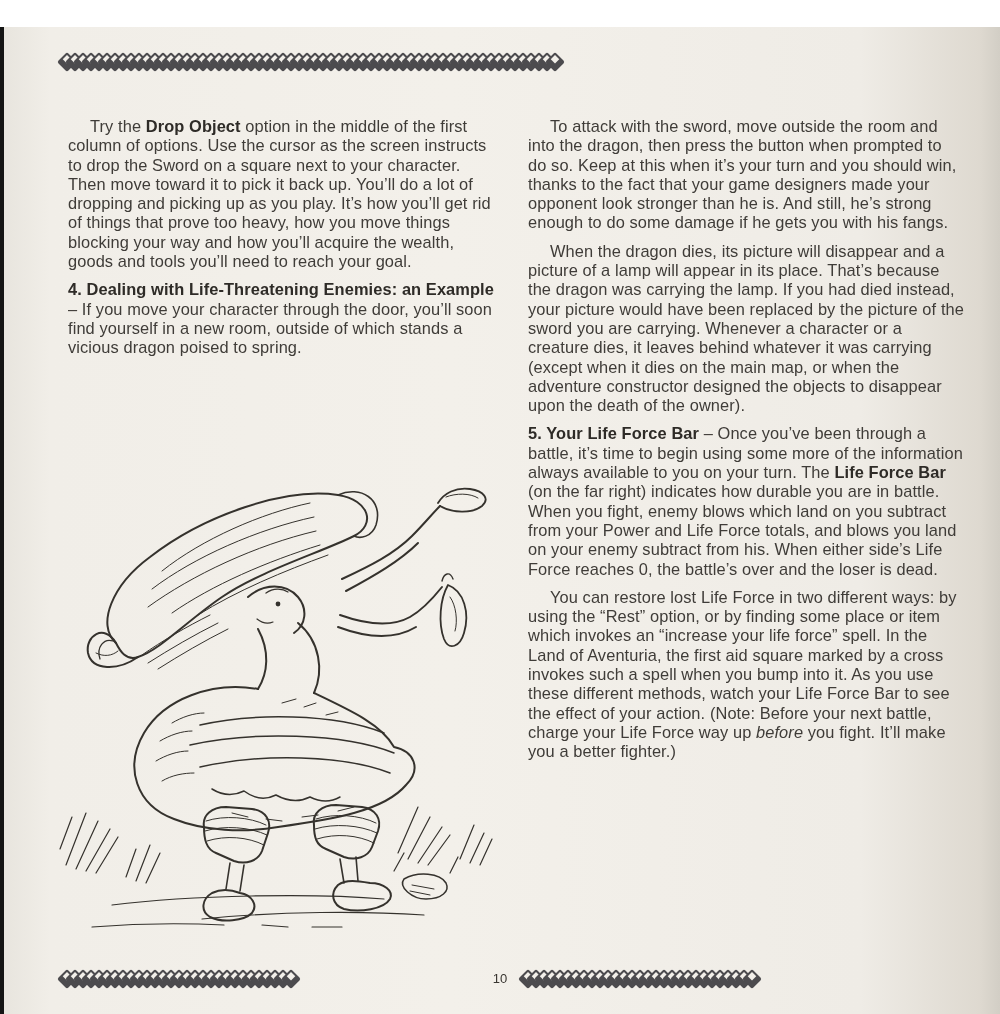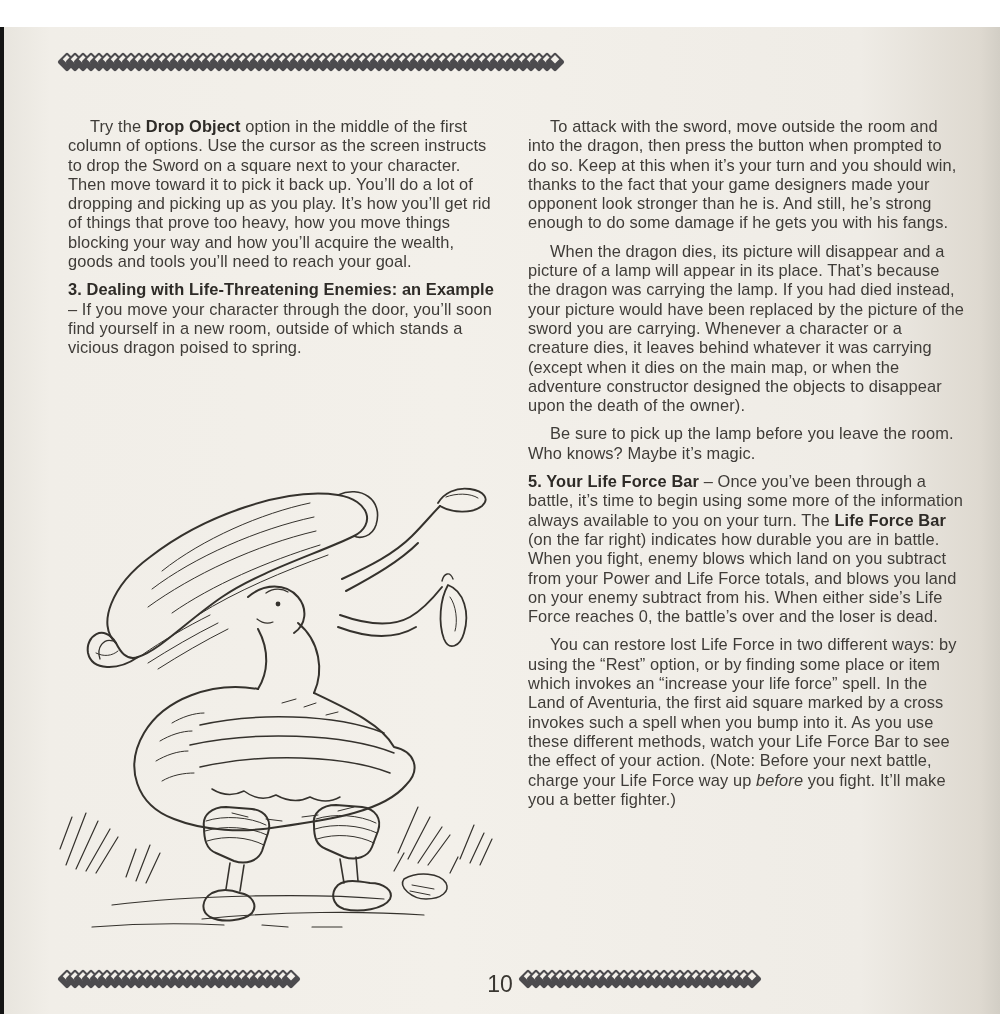--- a/index.html
+++ b/index.html
@@ -29,21 +29,21 @@
   
   .col{position:absolute;top:90px;font-size:16.4px;line-height:19.3px;letter-spacing:.1px;}
   .col-left{left:68px;width:428px;}
   .col-right{left:528px;width:436px;}
   .para{margin:0 0 9px 0;}
   .para.indent{text-indent:22px;}
   .para b{color:#2e2b27;}
   .para.heading{margin-top:6px;}
   .page-number{
     position:absolute;left:470px;top:944px;width:60px;text-align:center;
-    font-size:23px;color:#393631;
+    font-size:13px;color:#393631;
   }
   .illustration{position:absolute;left:52px;top:446px;}
 </style>
 </head>
 <body>
 
 <div class="page">
 
   <div class="scan-edge"></div>
 
@@ -107,27 +107,26 @@
       <span class="link"></span>
       <span class="link"></span>
       <span class="link"></span>
       <span class="link"></span>
       <span class="link"></span>
       <span class="link"></span>
     </div>
 
   <div class="col col-left">
       <p class="para indent"><span>Try the </span><b>Drop Object</b><span> option in the middle of the first column of options. Use the cursor as the screen instructs to drop the Sword on a square next to your character. Then move toward it to pick it back up. You’ll do a lot of dropping and picking up as you play. It’s how you’ll get rid of things that prove too heavy, how you move things blocking your way and how you’ll acquire the wealth, goods and tools you’ll need to reach your goal.</span></p>
-      <p class="para heading"><b>3. Dealing with Life-Threatening Enemies: an Example</b><span> – If you move your character through the door, you’ll soon find yourself in a new room, outside of which stands a vicious dragon poised to spring.</span></p>
+      <p class="para heading"><b>4. Dealing with Life-Threatening Enemies: an Example</b><span> – If you move your character through the door, you’ll soon find yourself in a new room, outside of which stands a vicious dragon poised to spring.</span></p>
     </div>
 
   <div class="col col-right">
       <p class="para indent"><span>To attack with the sword, move outside the room and into the dragon, then press the button when prompted to do so. Keep at this when it’s your turn and you should win, thanks to the fact that your game designers made your opponent look stronger than he is. And still, he’s strong enough to do some damage if he gets you with his fangs.</span></p>
       <p class="para indent"><span>When the dragon dies, its picture will disappear and a picture of a lamp will appear in its place. That’s because the dragon was carrying the lamp. If you had died instead, your picture would have been replaced by the picture of the sword you are carrying. Whenever a character or a creature dies, it leaves behind whatever it was carrying (except when it dies on the main map, or when the adventure constructor designed the objects to disappear upon the death of the owner).</span></p>
-      <p class="para indent"><span>Be sure to pick up the lamp before you leave the room. Who knows? Maybe it’s magic.</span></p>
       <p class="para heading"><b>5. Your Life Force Bar</b><span> – Once you’ve been through a battle, it’s time to begin using some more of the information always available to you on your turn. The </span><b>Life Force Bar</b><span> (on the far right) indicates how durable you are in battle. When you fight, enemy blows which land on you subtract from your Power and Life Force totals, and blows you land on your enemy subtract from his. When either side’s Life Force reaches 0, the battle’s over and the loser is dead.</span></p>
       <p class="para indent"><span>You can restore lost Life Force in two different ways: by using the “Rest” option, or by finding some place or item which invokes an “increase your life force” spell. In the Land of Aventuria, the first aid square marked by a cross invokes such a spell when you bump into it. As you use these different methods, watch your Life Force Bar to see the effect of your action. (Note: Before your next battle, charge your Life Force way up </span><i>before</i><span> you fight. It’ll make you a better fighter.)</span></p>
     </div>
 
   <div class="illustration">
     <svg width="448" height="500" viewBox="0 0 448 500" xmlns="http://www.w3.org/2000/svg">
       <g fill="none" stroke="#35322d" stroke-width="2" stroke-linecap="round" stroke-linejoin="round">
 
         <path d="M64,170 C44,152 60,112 98,84 C152,42 234,14 286,22 C318,27 324,52 302,63 C270,79 208,98 170,124 C136,147 108,177 86,184 C74,188 68,178 64,170 Z"></path>
         <path d="M286,22 C308,12 332,26 324,52 C320,64 308,66 302,63" stroke-width="1.6"></path>

